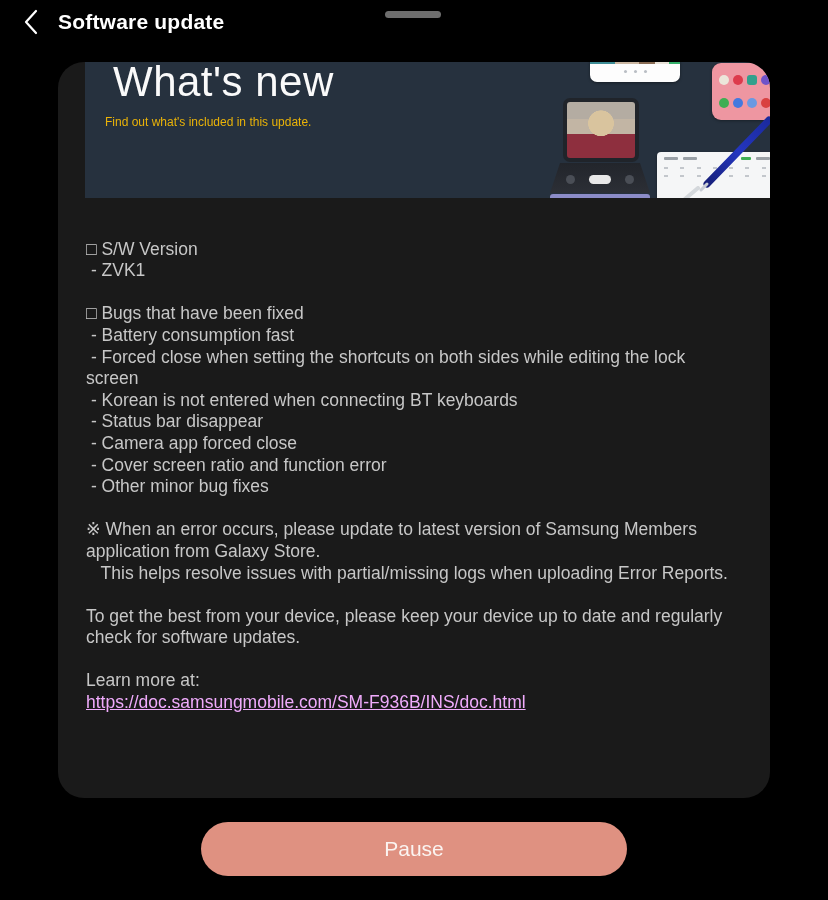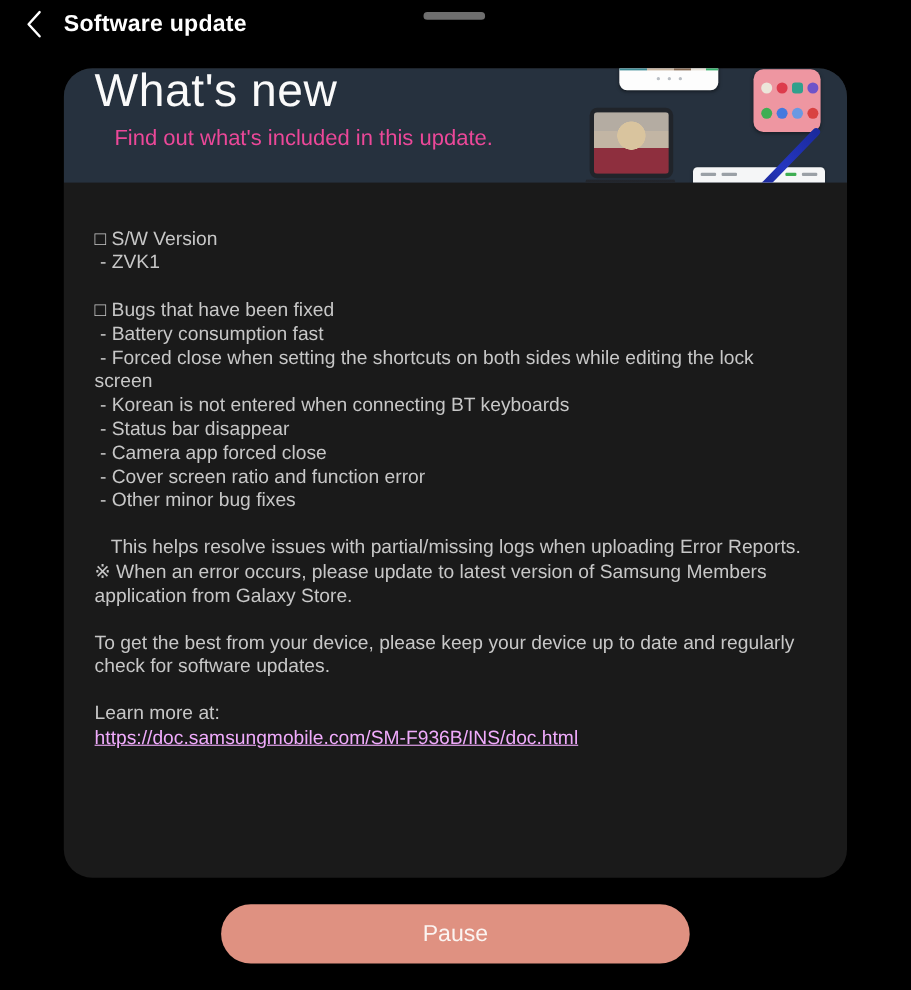--- a/index.html
+++ b/index.html
@@ -33,30 +33,30 @@
     margin-left: 4px;
   }
   
   .card {
     position: absolute; left: 58px; top: 62px;
     width: 712px; height: 736px;
     border-radius: 26px; overflow: hidden;
     background: #1a1a1a;
   }
   .card-header {
-    position: relative; height: 104px;
-    background: #26313e; overflow: hidden;
+    position: relative; height: 136px;
+    background: #26313e; overflow: hidden; margin-left: 27px;
   }
   .whats-new-title {
     position: absolute; left: 28px; top: -4px;
     color: #fafafa; font-size: 42px; font-weight: 400; letter-spacing: .5px;
   }
   .whats-new-subtitle {
-    position: absolute; left: 46px; top: 53px;
-    color: #ec4899; font-size: 20px; font-weight: 400;
+    position: absolute; left: 20px; top: 53px;
+    color: #eab308; font-size: 12px; font-weight: 400;
   }
   
   .tablet-strip {
     position: absolute; left: 505px; top: -12px;
     width: 90px; height: 32px; border-radius: 7px;
     background: #fdfdfd; overflow: hidden;
     box-shadow: 0 1px 3px rgba(0,0,0,.4);
   }
   .tablet-strip .band {
     height: 14px;
@@ -240,22 +240,22 @@
           <div class="line"></div>
           <div class="line">□ Bugs that have been fixed</div>
           <div class="line"> - Battery consumption fast</div>
           <div class="line"> - Forced close when setting the shortcuts on both sides while editing the lock screen</div>
           <div class="line"> - Korean is not entered when connecting BT keyboards</div>
           <div class="line"> - Status bar disappear</div>
           <div class="line"> - Camera app forced close</div>
           <div class="line"> - Cover screen ratio and function error</div>
           <div class="line"> - Other minor bug fixes</div>
           <div class="line"></div>
+          <div class="line">※ When an error occurs, please update to latest version of Samsung Members application from Galaxy Store.</div>
           <div class="line">   This helps resolve issues with partial/missing logs when uploading Error Reports.</div>
-          <div class="line">※ When an error occurs, please update to latest version of Samsung Members application from Galaxy Store.</div>
           <div class="line"></div>
           <div class="line">To get the best from your device, please keep your device up to date and regularly check for software updates.</div>
           <div class="line"></div>
           <div class="line">Learn more at:</div>
         </div>
       <a class="learn-more-link" href="#">https://doc.samsungmobile.com/SM-F936B/INS/doc.html</a>
     </div>
 
   </section>
 

